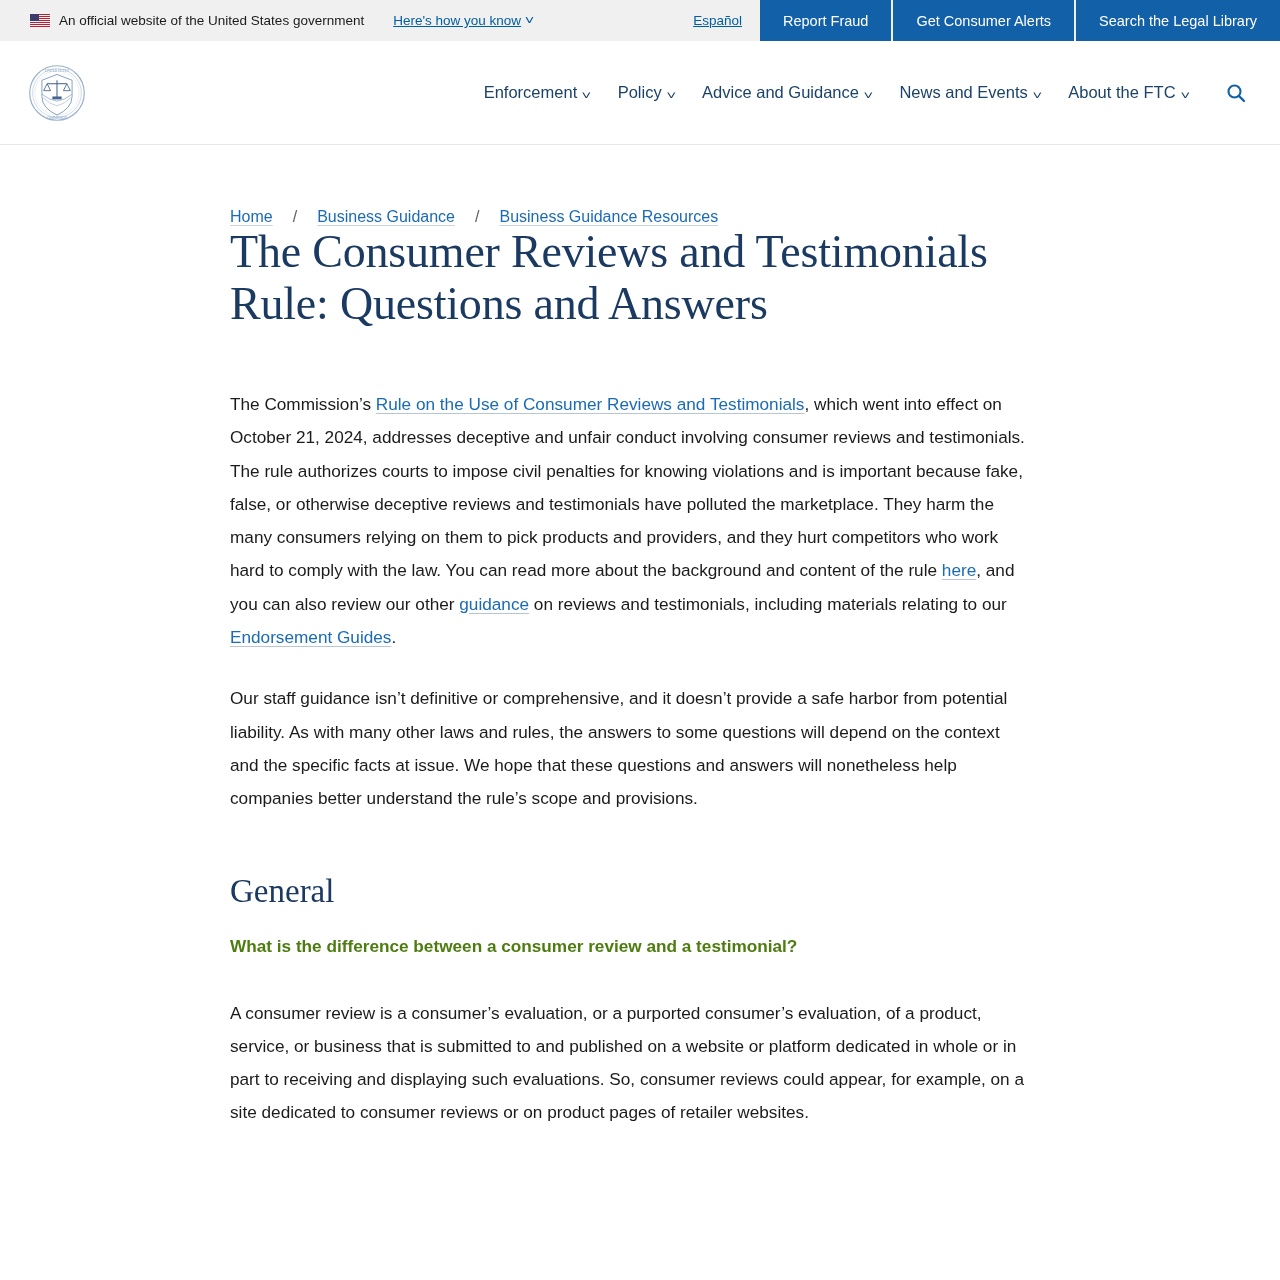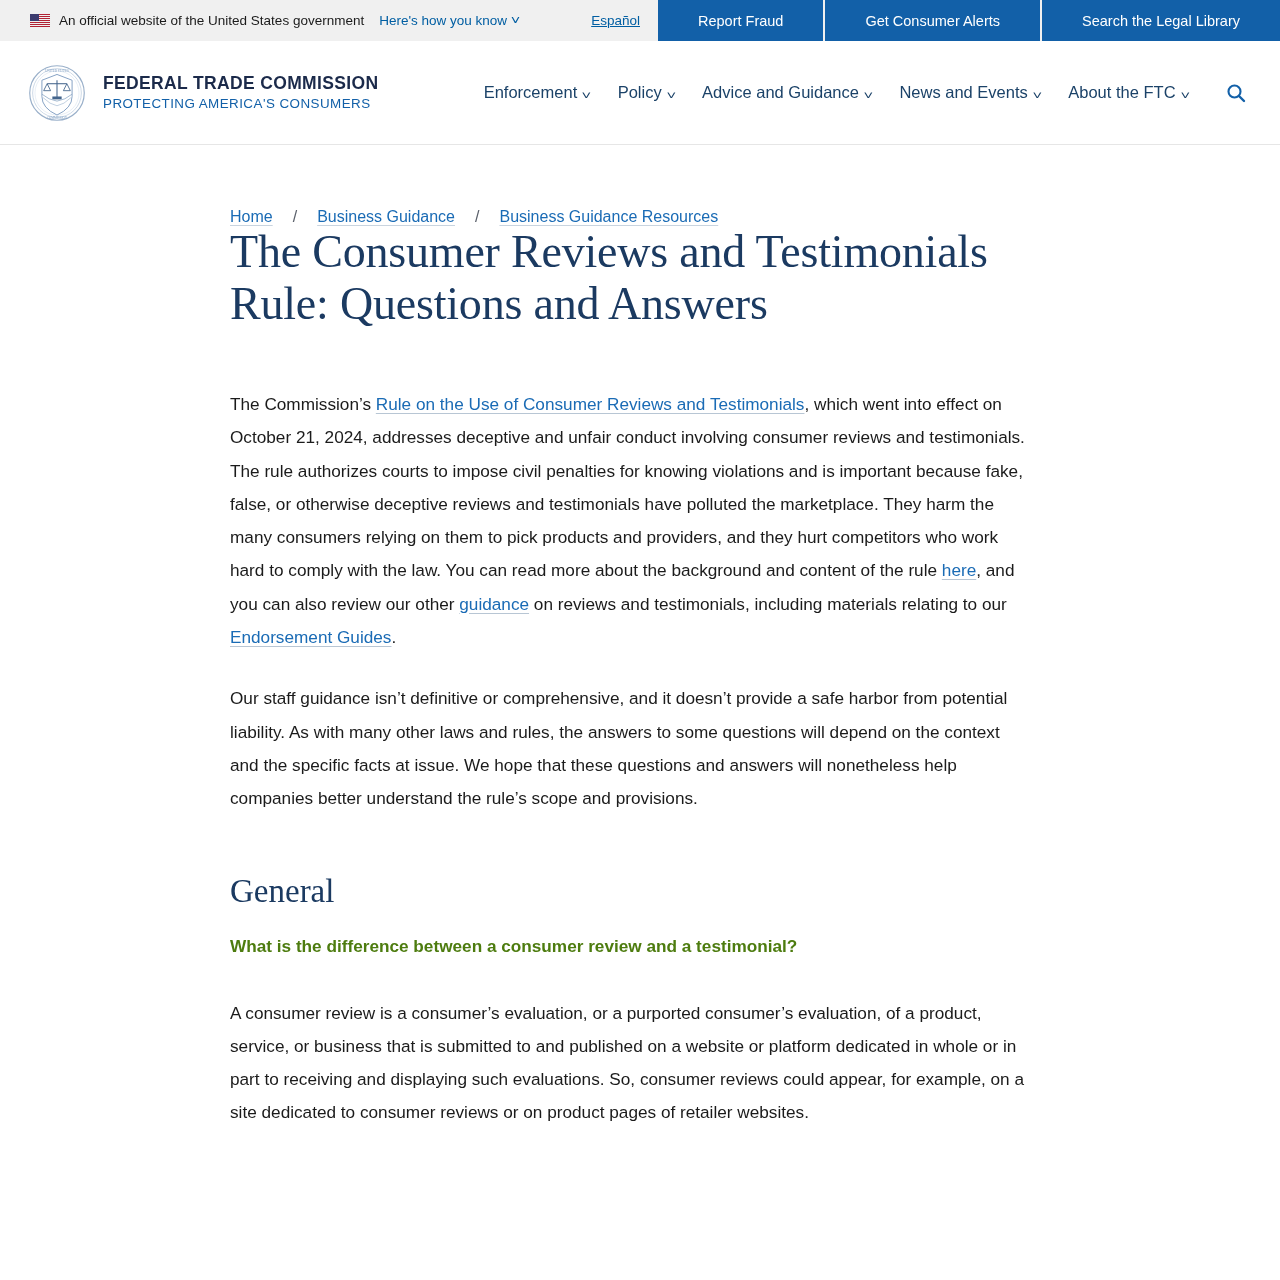--- a/index.html
+++ b/index.html
@@ -29,22 +29,23 @@
     gap: 9px;
   }
   .flag-icon {
     width: 20px;
     height: 13px;
     display: block;
     flex: none;
   }
   .gov-text { color: #1b1b1b; white-space: nowrap; }
   .gov-howknow {
-    margin-left: 6px;
+    margin-left: 20px;
     color: #005ea2;
+    text-decoration: underline;
     white-space: nowrap;
     cursor: pointer;
   }
   .chev-small {
     display: inline-block;
     margin-left: 5px;
     color: #005ea2;
     font-size: 12px;
     transform: scaleX(1.35);
   }
@@ -55,21 +56,21 @@
     padding: 0 18px;
     color: #005ea2;
     text-decoration: underline;
     font-size: 13.5px;
     cursor: pointer;
   }
   .gov-btn {
     display: flex; align-items: center;
     background: #1260a8;
     color: #ffffff;
-    padding: 0 40px;
+    padding: 0 23px;
     font-size: 14.5px;
     white-space: nowrap;
     border-right: 2px solid #f0f0f0;
     cursor: pointer;
   }
   .gov-btn:last-child { border-right: none; }
 
   
   .site-header {
     height: 104px;
@@ -251,24 +252,20 @@
       <line x1="50" y1="28" x2="50" y2="58" stroke="#44658c" stroke-width="1.8"></line>
       <line x1="33" y1="34" x2="67" y2="34" stroke="#44658c" stroke-width="1.8"></line>
       <path d="M33 34 L27 46 L39 46 Z" fill="none" stroke="#44658c" stroke-width="1.5"></path>
       <path d="M67 34 L61 46 L73 46 Z" fill="none" stroke="#44658c" stroke-width="1.5"></path>
       <rect x="42" y="56" width="16" height="5" fill="#44658c"></rect>
       <path d="M24 52 Q36 62 50 64 Q64 62 76 52" fill="none" stroke="#8fa9c6" stroke-width="1.4"></path>
       <path d="M26 58 Q38 70 50 72 Q62 70 74 58" fill="none" stroke="#a7bdd4" stroke-width="1.2"></path>
       <text x="50" y="13" font-size="5.4" fill="#7d9cc0" text-anchor="middle" font-family="Liberation Serif, serif">UNITED STATES</text>
       <text x="50" y="95" font-size="5.4" fill="#7d9cc0" text-anchor="middle" font-family="Liberation Serif, serif">COMMISSION</text>
     </svg>
-    <div class="brand-text">
-      <div class="brand-title">FEDERAL TRADE COMMISSION</div>
-      <div class="brand-sub">PROTECTING AMERICA'S CONSUMERS</div>
-    </div>
   </div>
 
   <nav class="main-nav">
     <span class="nav-item">
       <span>Enforcement</span>
       <span class="chev">˅</span>
     </span>
     <span class="nav-item">
       <span>Policy</span>
       <span class="chev">˅</span>

